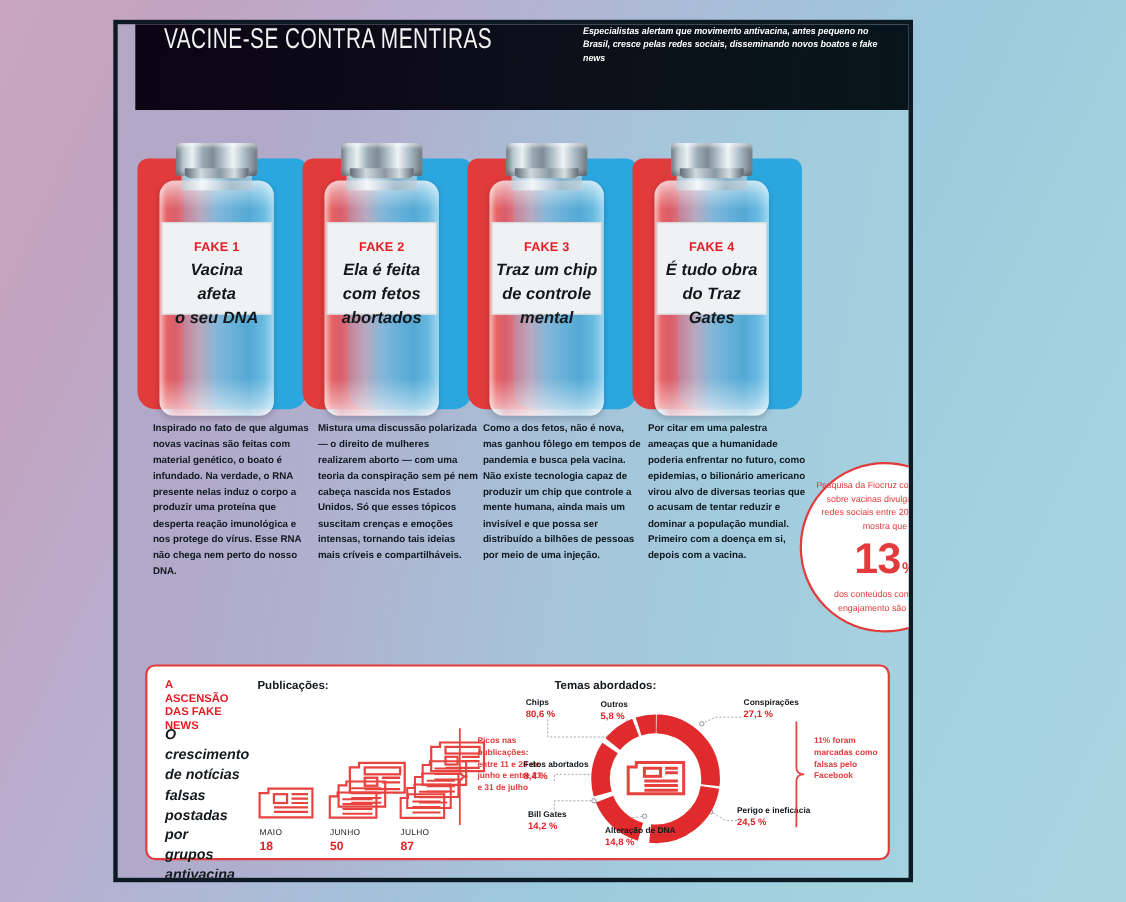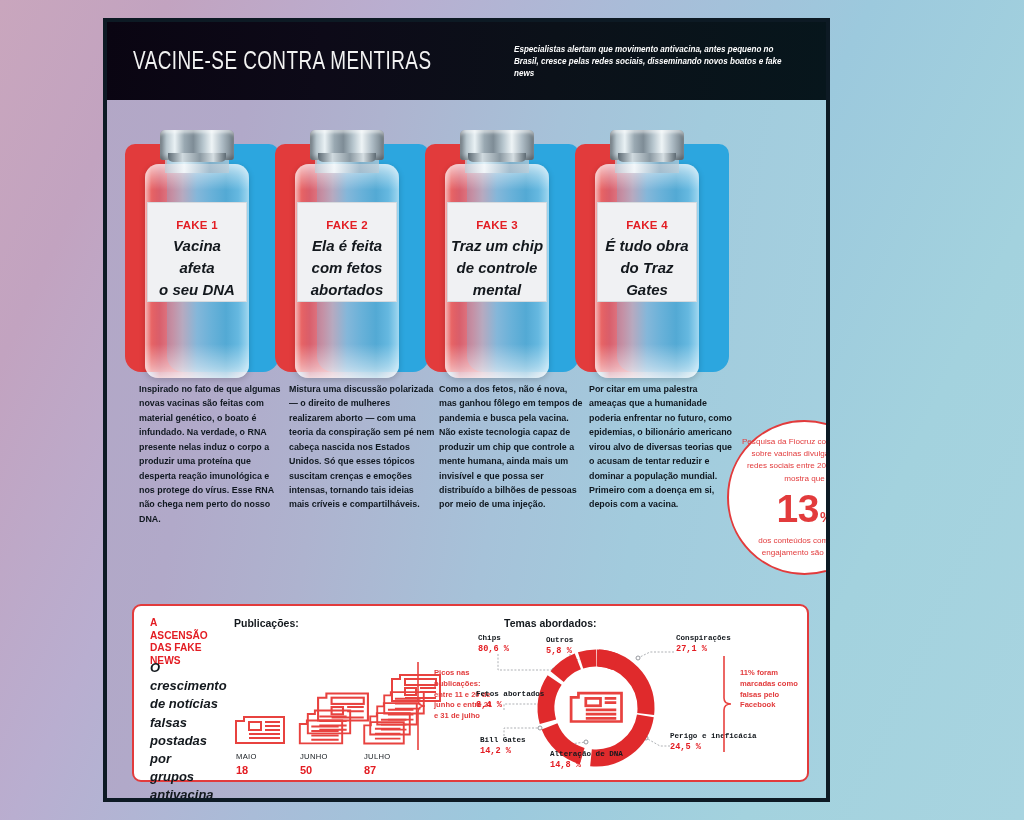--- a/index.html
+++ b/index.html
@@ -11,23 +11,23 @@
   }
   
   #poster {
     position: absolute; left: 103px; top: 18px; width: 727px; height: 784px;
     border: 4px solid #0d1a24;
     background: linear-gradient(100deg, #b3a7c6 0%, #b1a9c9 18%, #aeb3cf 34%, #a6c2d9 55%, #a2cbdd 72%, #a5d2e0 100%);
     overflow: hidden;
   }
   
   #header {
-    position: absolute; left: 0; top: 0; width: 100%; height: 78px;
+    position: absolute; left: 16px; top: 0; width: 100%; height: 78px;
     background: linear-gradient(95deg, #0a0512 0%, #0d0a18 30%, #0b1119 62%, #07161c 100%);
-    display: flex; align-items: center;
+    display: flex; align-items: flex-start;
   }
   #poster-title {
     color: #f2f2f2; font-size: 22px; letter-spacing: .5px;
     margin-left: 26px; font-weight: 400;
     transform: scaleX(0.86) scaleY(1.18); transform-origin: left center;
     white-space: nowrap;
   }
   #poster-subtitle {
     color: #ffffff; font-size: 8.6px; line-height: 1.42;
     font-style: italic; font-weight: bold;
@@ -79,21 +79,21 @@
   }
   .body:before {
     content:""; position:absolute; left:0; top:0; width:104px; height:26px;
     background: linear-gradient(to bottom, rgba(255,255,255,.6), rgba(255,255,255,0));
   }
   .body:after {
     content:""; position:absolute; left:0; bottom:0; width:104px; height:34px;
     background: linear-gradient(to top, rgba(255,255,255,.62), rgba(255,255,255,0));
   }
   .label {
-    position: absolute; left: 2px; top: 72px; width: 100px; height: 100px;
+    position: absolute; left: 2px; top: 72px; width: 100px; height: 84px;
     background: #f0f1f3; border: 1px solid #d7dade;
     z-index: 5; text-align: center; padding-top: 16px;
   }
   .label .fk {
     color: #e31d23; font-weight: bold; font-size: 11.5px; letter-spacing: .2px;
     margin-bottom: 4px;
   }
   .label .lt {
     color: #13181d; font-size: 15px; font-style: italic; font-weight: bold;
     line-height: 1.45;
@@ -137,21 +137,21 @@
   .month { position:absolute; color:#13181d; font-weight:normal; font-size:7.6px;
     letter-spacing:.3px; }
   .mcount { position:absolute; color:#e31d23; font-weight:bold; font-size:11px; }
   .brace { position:absolute; }
   .annot { position:absolute; color:#e23b3c; font-size:7.6px; line-height:1.42;
     font-weight: bold; }
   #themes-title { position:absolute; left:370px; top:11px;
     color:#13181d; font-weight:bold; font-size:10.5px; }
   #donut-area { position:absolute; left:340px; top:22px; width:290px; height:152px; }
   .dlabel { position:absolute; font-size:7.6px; font-weight:bold; color:#13181d;
-    line-height:1.3; white-space:nowrap;font-family:Liberation Mono, monospace; }
+    line-height:1.3; white-space:nowrap; }
   .dval { color:#e31d23; font-size:8.6px; font-weight:bold; }
   .leader { position:absolute; stroke:#8c9096; stroke-width:.7;
     stroke-dasharray:2 1.6; fill:none; }
 </style>
 </head>
 <body>
 
 <div id="poster">
 
   <div id="header">

